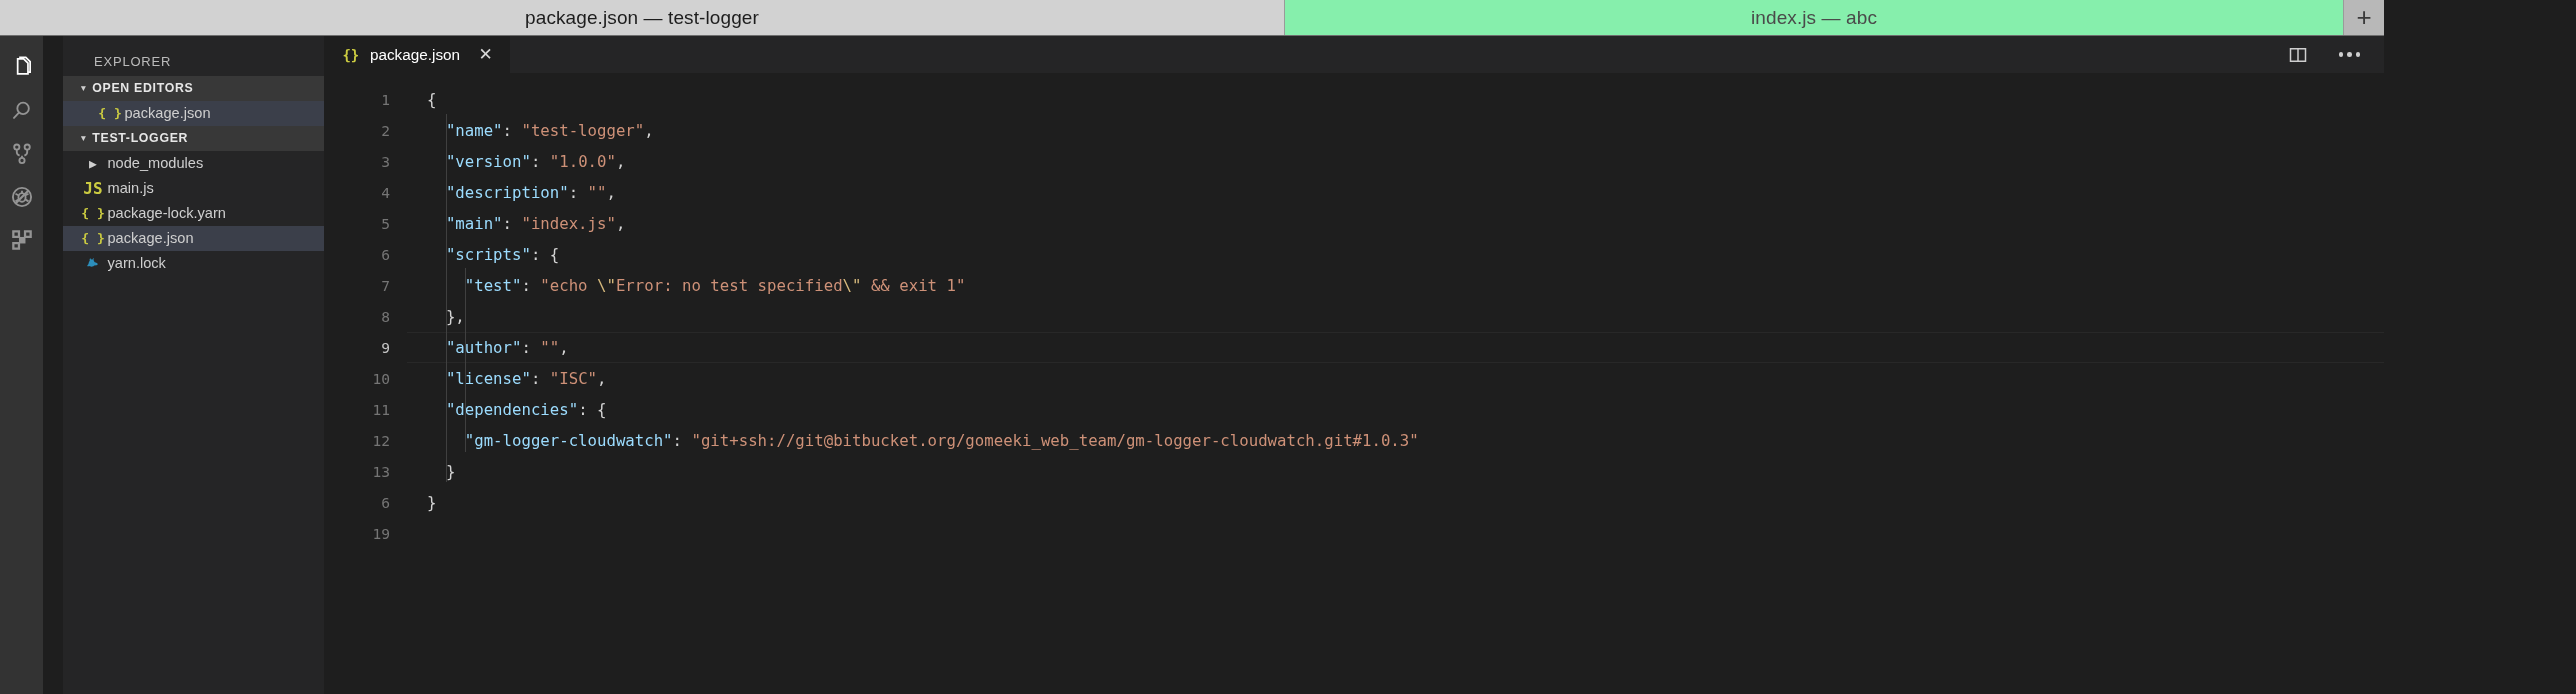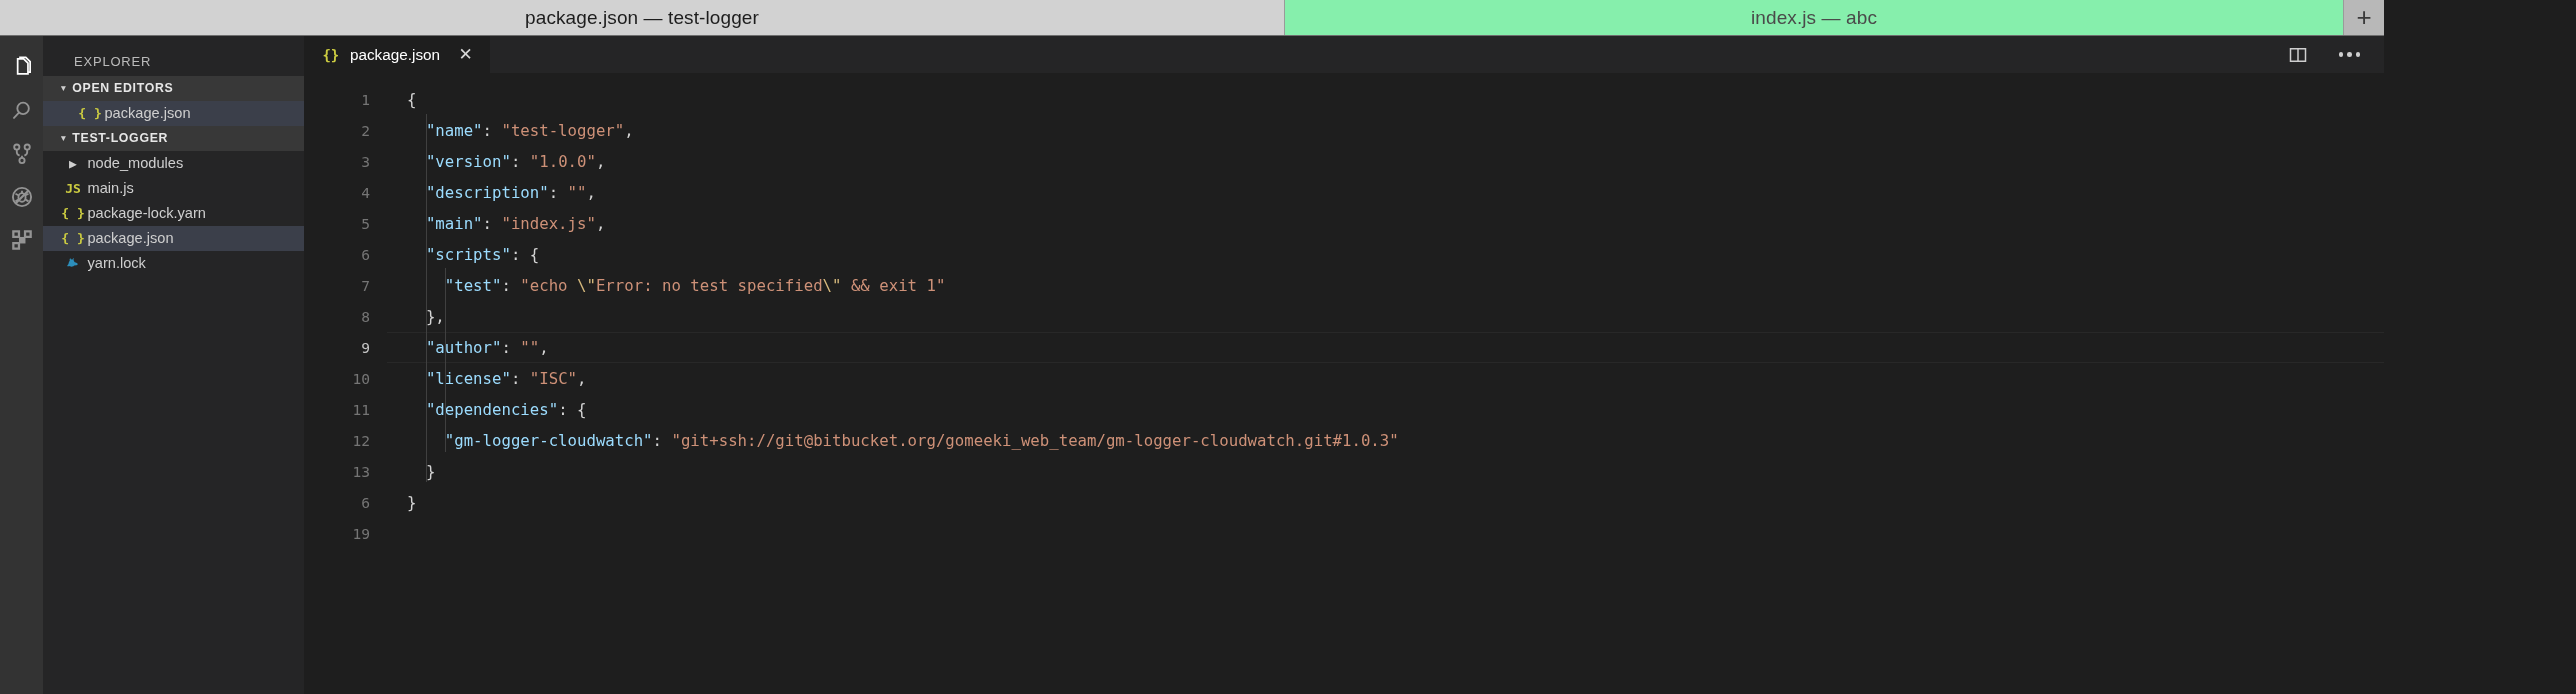--- a/index.html
+++ b/index.html
@@ -45,21 +45,21 @@
     display: flex; align-items: center; justify-content: center;
     position: relative; opacity: .62;
   }
   .act-item.active { opacity: 1; }
   .act-item svg { display: block; }
 
   
   .sidebar {
     flex: 0 0 261px; background: #252526;
     display: flex; flex-direction: column;
-    font-size: 14.6px; color: #cccccc; overflow: hidden;
+    font-size: 14.6px; color: #cccccc; overflow: hidden; margin-left: 20px;
   }
   .sidebar-title {
     height: 29px; flex: 0 0 29px;
     display: flex; align-items: center;
     padding-left: 31px;
     font-size: 13px; letter-spacing: 0.8px;
     color: #bbbbbb; background: #252526;
     margin-top: 10.7px;
   }
   .section-header {
@@ -82,21 +82,21 @@
   }
   .tree-row.selected { background: #3b3f4a; }
   .row-indent { flex: 0 0 17px; }
   .file-icon {
     width: 26px; flex: 0 0 26px;
     display: flex; align-items: center; justify-content: center;
     font-size: 13px; font-weight: bold;
     font-family: "DejaVu Sans Mono", monospace;
   }
   .ic-json { color: #cbcb41; }
-  .ic-js   { color: #cbcb41; font-size: 13px; }
+  .ic-js   { color: #cbcb41; font-size: 16px; }
   .ic-folder { color: #cfcfcf; }
   .ic-yarn { color: #2c8ebb; }
   .file-label { padding-left: 1.5px; }
 
   
   .editor-group { flex: 1 1 auto; display: flex; flex-direction: column; min-width: 0; background: #1e1e1e; }
   .tabbar {
     height: 37px; flex: 0 0 37px;
     background: #252526; display: flex; align-items: stretch;
     position: relative;

